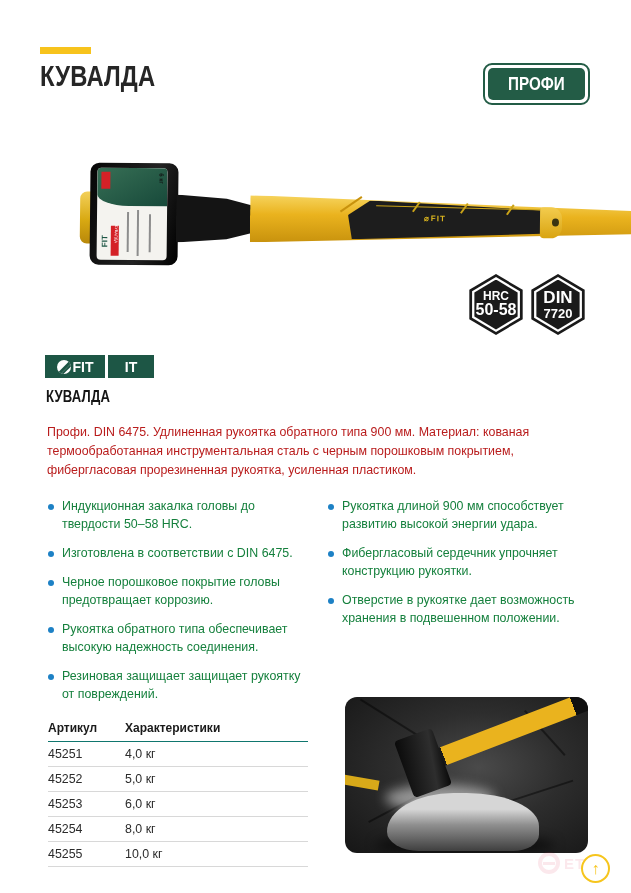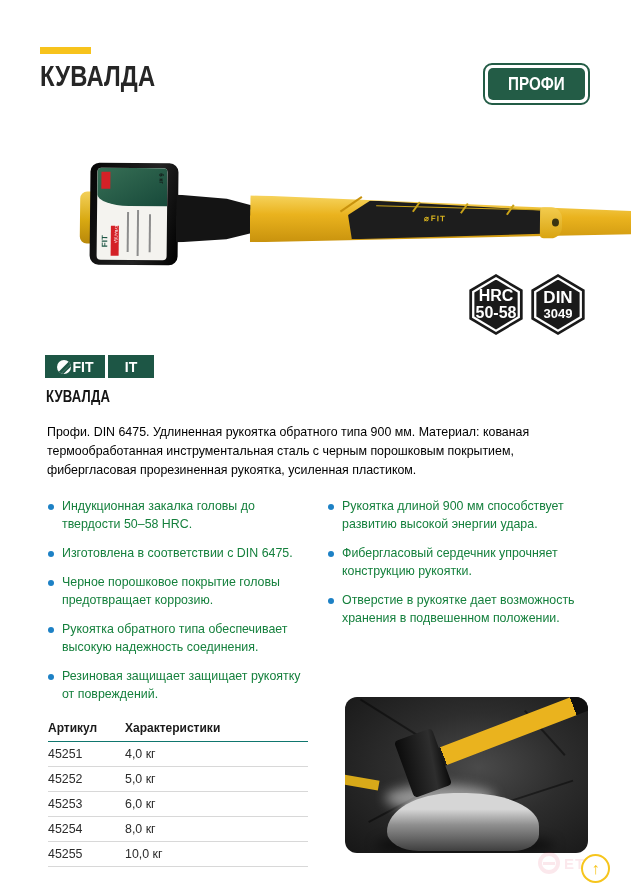--- a/index.html
+++ b/index.html
@@ -53,34 +53,34 @@
 
   
   .hex { position:absolute; width:58px; height:61px; }
   .hex-hrc { left:467px; top:274px; }
   .hex-din { left:529px; top:274px; }
   .hex-layer { position:absolute; inset:0; clip-path:polygon(50% 0,96% 26%,96% 74%,50% 100%,4% 74%,4% 26%); }
   .hex-black { background:#1a1a1a; }
   .hex-white { inset:3px; background:#fff; }
   .hex-core { inset:5.5px; background:#1a1a1a; color:#fff; display:flex; flex-direction:column;
     align-items:center; justify-content:center; line-height:1.05; font-weight:bold; }
-  .hex-hrc .l1 { font-size:16px; } .hex-hrc .l2 { font-size:16px; }
+  .hex-hrc .l1 { font-size:12px; } .hex-hrc .l2 { font-size:16px; }
   .hex-din .l1 { font-size:17px; } .hex-din .l2 { font-size:13px; }
 
   
   .brand-row { position:absolute; left:45px; top:355px; display:flex; gap:3px; }
   .brand-box { height:23px; background:#1d5645; color:#fff; display:flex; align-items:center; justify-content:center; font-weight:bold; }
   .brand-fit { width:60px; font-size:14px; gap:2px; }
   .brand-it { width:46px; font-size:14px; }
   .fit-icon { width:14px; height:14px; border-radius:50%; background:#fff; position:relative; overflow:hidden; flex:0 0 auto; }
   .fit-icon::before { content:""; position:absolute; left:-3px; top:6px; width:22px; height:3px; background:#1d5645; transform:rotate(-45deg); }
   .fit-icon::after { content:""; position:absolute; left:-3px; top:10px; width:22px; height:2px; background:#1d5645; transform:rotate(-45deg); }
 
   .product-name { position:absolute; left:46px; top:388px; font-size:16px; font-weight:bold; color:#151515; white-space:nowrap; }
-  .description { position:absolute; left:47px; top:423px; width:545px; font-size:12.4px; line-height:1.55; color:#000000; }
+  .description { position:absolute; left:47px; top:423px; width:545px; font-size:12.4px; line-height:1.55; color:#b91c1c; }
 
   
   .features { position:absolute; top:498px; width:268px; list-style:none; }
   .features-left { left:48px; }
   .features-right { left:328px; width:270px; }
   .features li { position:relative; padding-left:14px; margin-bottom:11px; font-size:12.4px; line-height:1.45; color:#15803d; }
   .features li::before { content:""; position:absolute; left:0; top:6px; width:6px; height:6px; border-radius:50%; background:#1d81c5; }
 
   
   .spec-table { position:absolute; left:48px; top:714px; width:260px; border-collapse:collapse; }
@@ -161,21 +161,21 @@
     <div class="hex-layer hex-core">
       <span class="l1">HRC</span>
       <span class="l2">50-58</span>
     </div>
   </div>
   <div class="hex hex-din">
     <div class="hex-layer hex-black"></div>
     <div class="hex-layer hex-white"></div>
     <div class="hex-layer hex-core">
       <span class="l1">DIN</span>
-      <span class="l2">3049</span>
+      <span class="l2">7720</span>
     </div>
   </div>
 
   <div class="brand-row">
     <div class="brand-box brand-fit">
       <span class="fit-icon"></span>
       <span>FIT</span>
     </div>
     <div class="brand-box brand-it">
       <span>IT</span>

